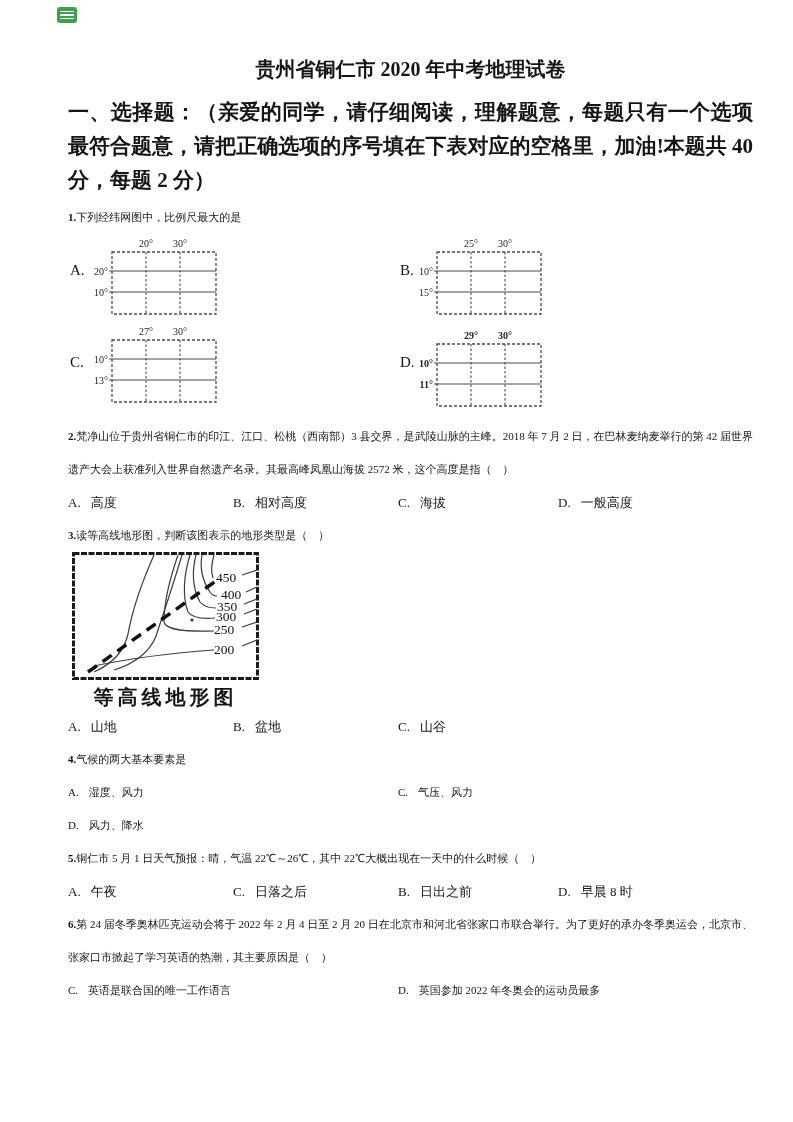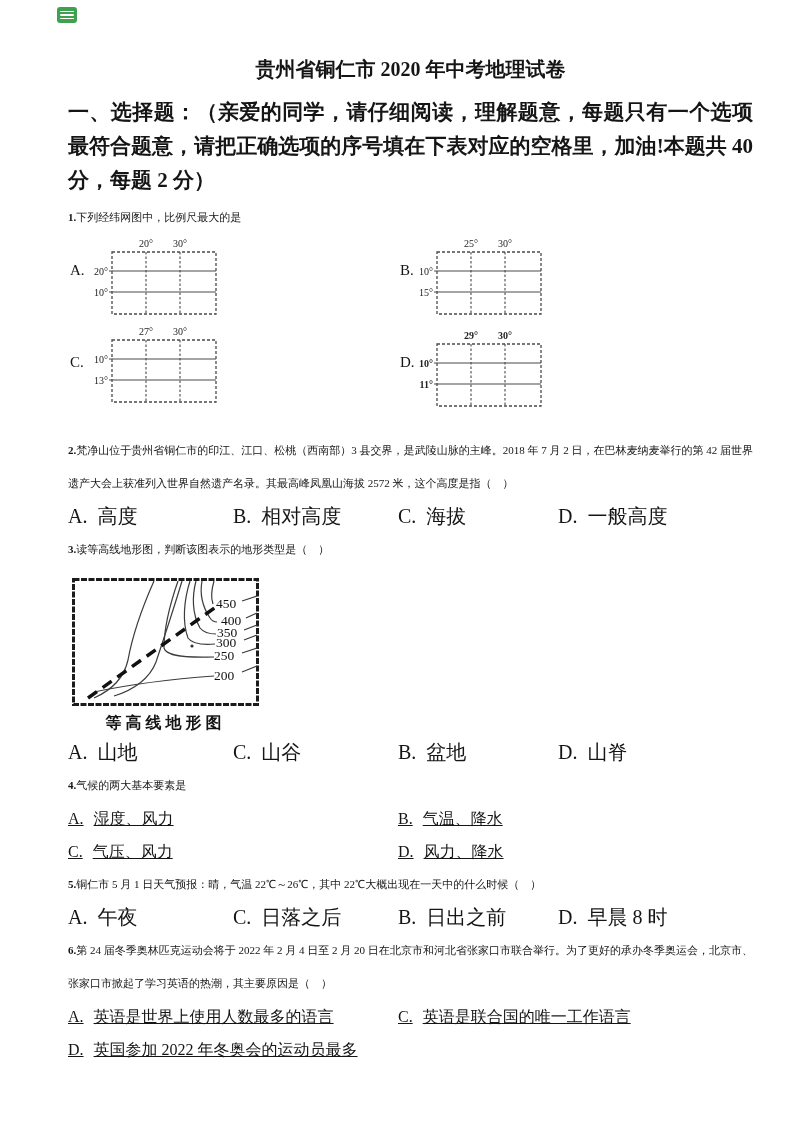--- a/index.html
+++ b/index.html
@@ -5,33 +5,33 @@
   html,body{margin:0;padding:0;background:#ffffff;}
   body{width:793px;height:1122px;position:relative;font-family:"Liberation Serif",serif;color:#151515;overflow:hidden;}
   .corner-icon{position:absolute;left:57px;top:7px;width:20px;height:16px;background:#3fa14f;border-radius:3px;
     display:flex;flex-direction:column;justify-content:center;gap:2px;padding:3px;box-sizing:border-box;}
   .corner-icon i{display:block;height:1.6px;background:#ffffff;border-radius:1px;}
   .page{padding:56px 40px 0 68px;box-sizing:border-box;width:793px;}
   .title{font-size:20px;font-weight:bold;text-align:center;margin:0 0 12px 0;}
   .intro{font-size:21px;font-weight:bold;line-height:34px;text-align:justify;margin:0 0 4px 0;}
   .qtext{font-size:11px;line-height:33px;text-align:justify;margin:0;}
   .qnum{font-weight:bold;}
-  .opts4{display:grid;grid-template-columns:165px 165px 160px 1fr;font-size:20px;line-height:33px;}
-  .opts2{display:grid;grid-template-columns:330px 1fr;font-size:16px;line-height:33px;text-decoration:underline;}
+  .opts4{display:grid;grid-template-columns:165px 165px 160px 1fr;font-size:13px;line-height:33px;}
+  .opts2{display:grid;grid-template-columns:330px 1fr;font-size:11px;line-height:33px;}
   .opt{white-space:nowrap;}
   .opt .l{margin-right:10px;}
   .figs{position:relative;height:180px;margin:2px 0 0 0;}
   .figs .flabel{position:absolute;font-size:15px;line-height:15px;}
   .gridph{position:absolute;}
   .fig-a{left:4px;top:0;}   .fl-a{left:2px;top:27px;}
   .fig-b{left:329px;top:0;} .fl-b{left:332px;top:27px;}
   .fig-c{left:4px;top:88px;}   .fl-c{left:2px;top:119px;}
   .fig-d{left:329px;top:92px;font-weight:bold;} .fl-d{left:332px;top:119px;}
-  .contour-wrap{margin:12px 0 0 4px;width:200px;}
-  .contour-caption{width:187px;text-align:center;font-size:16px;font-weight:bold;letter-spacing:4px;margin:0;line-height:26px;}
+  .contour-wrap{margin:0 0 0 4px;width:200px;}
+  .contour-caption{width:187px;text-align:center;font-size:20px;font-weight:bold;letter-spacing:4px;margin:0;line-height:26px;}
   svg text{font-family:"Liberation Serif",serif;}
 </style>
 </head>
 <body>
 
 <div class="corner-icon">
     <i></i>
     <i></i>
     <i></i>
   </div>
@@ -88,21 +88,21 @@
           <line x1="108" y1="16" x2="108" y2="78" stroke="#4a4a4a" stroke-width="1.1" stroke-dasharray="2.5,2"></line>
           <line x1="37" y1="35" x2="144" y2="35" stroke="#4a4a4a" stroke-width="1.2"></line>
           <line x1="37" y1="56" x2="144" y2="56" stroke="#4a4a4a" stroke-width="1.2"></line>
           <text x="74" y="11" text-anchor="middle" font-size="10" fill="#222">29°</text>
           <text x="108" y="11" text-anchor="middle" font-size="10" fill="#222">30°</text>
           <text x="36" y="39" text-anchor="end" font-size="10" fill="#222">10°</text>
           <text x="36" y="60" text-anchor="end" font-size="10" fill="#222">11°</text>
         </svg></div>
   </div>
 
-  <p class="qtext" style="margin-top:18px"><span class="qnum">2.</span><span>梵净山位于贵州省铜仁市的印江、江口、松桃（西南部）3 县交界，是武陵山脉的主峰。2018 年 7 月 2 日，在巴林麦纳麦举行的第 42 届世界遗产大会上获准列入世界自然遗产名录。其最高峰凤凰山海拔 2572 米，这个高度是指（　）</span></p>
+  <p class="qtext" style="margin-top:4px"><span class="qnum">2.</span><span>梵净山位于贵州省铜仁市的印江、江口、松桃（西南部）3 县交界，是武陵山脉的主峰。2018 年 7 月 2 日，在巴林麦纳麦举行的第 42 届世界遗产大会上获准列入世界自然遗产名录。其最高峰凤凰山海拔 2572 米，这个高度是指（　）</span></p>
   <div class="opts4">
     <span class="opt"><span class="l">A.</span><span>高度</span></span>
     <span class="opt"><span class="l">B.</span><span>相对高度</span></span>
     <span class="opt"><span class="l">C.</span><span>海拔</span></span>
     <span class="opt"><span class="l">D.</span><span>一般高度</span></span>
   </div>
 
   <p class="qtext"><span class="qnum">3.</span><span>读等高线地形图，判断该图表示的地形类型是（　）</span></p>
 
   <div class="contour-wrap">
@@ -133,41 +133,38 @@
         <text x="144" y="69">300</text>
         <text x="142" y="82">250</text>
         <text x="142" y="102">200</text>
       </g>
     </svg>
     <p class="contour-caption">等高线地形图</p>
   </div>
 
   <div class="opts4">
     <span class="opt"><span class="l">A.</span><span>山地</span></span>
+    <span class="opt"><span class="l">B.</span><span>盆地</span></span>
     <span class="opt"><span class="l">C.</span><span>山谷</span></span>
-    <span class="opt"><span class="l">B.</span><span>盆地</span></span>
-    <span class="opt"><span class="l">D.</span><span>山脊</span></span>
   </div>
 
   <p class="qtext"><span class="qnum">4.</span><span>气候的两大基本要素是</span></p>
   <div class="opts2">
     <span class="opt"><span class="l">A.</span><span>湿度、风力</span></span>
-    <span class="opt"><span class="l">B.</span><span>气温、降水</span></span>
     <span class="opt"><span class="l">C.</span><span>气压、风力</span></span>
     <span class="opt"><span class="l">D.</span><span>风力、降水</span></span>
   </div>
 
   <p class="qtext"><span class="qnum">5.</span><span>铜仁市 5 月 1 日天气预报：晴，气温 22℃～26℃，其中 22℃大概出现在一天中的什么时候（　）</span></p>
   <div class="opts4">
     <span class="opt"><span class="l">A.</span><span>午夜</span></span>
     <span class="opt"><span class="l">C.</span><span>日落之后</span></span>
     <span class="opt"><span class="l">B.</span><span>日出之前</span></span>
     <span class="opt"><span class="l">D.</span><span>早晨 8 时</span></span>
   </div>
 
   <p class="qtext"><span class="qnum">6.</span><span>第 24 届冬季奥林匹克运动会将于 2022 年 2 月 4 日至 2 月 20 日在北京市和河北省张家口市联合举行。为了更好的承办冬季奥运会，北京市、张家口市掀起了学习英语的热潮，其主要原因是（　）</span></p>
   <div class="opts2">
-    <span class="opt"><span class="l">A.</span><span>英语是世界上使用人数最多的语言</span></span>
     <span class="opt"><span class="l">C.</span><span>英语是联合国的唯一工作语言</span></span>
     <span class="opt"><span class="l">D.</span><span>英国参加 2022 年冬奥会的运动员最多</span></span>
   </div>
 
 </div>
 
 </body></html>

